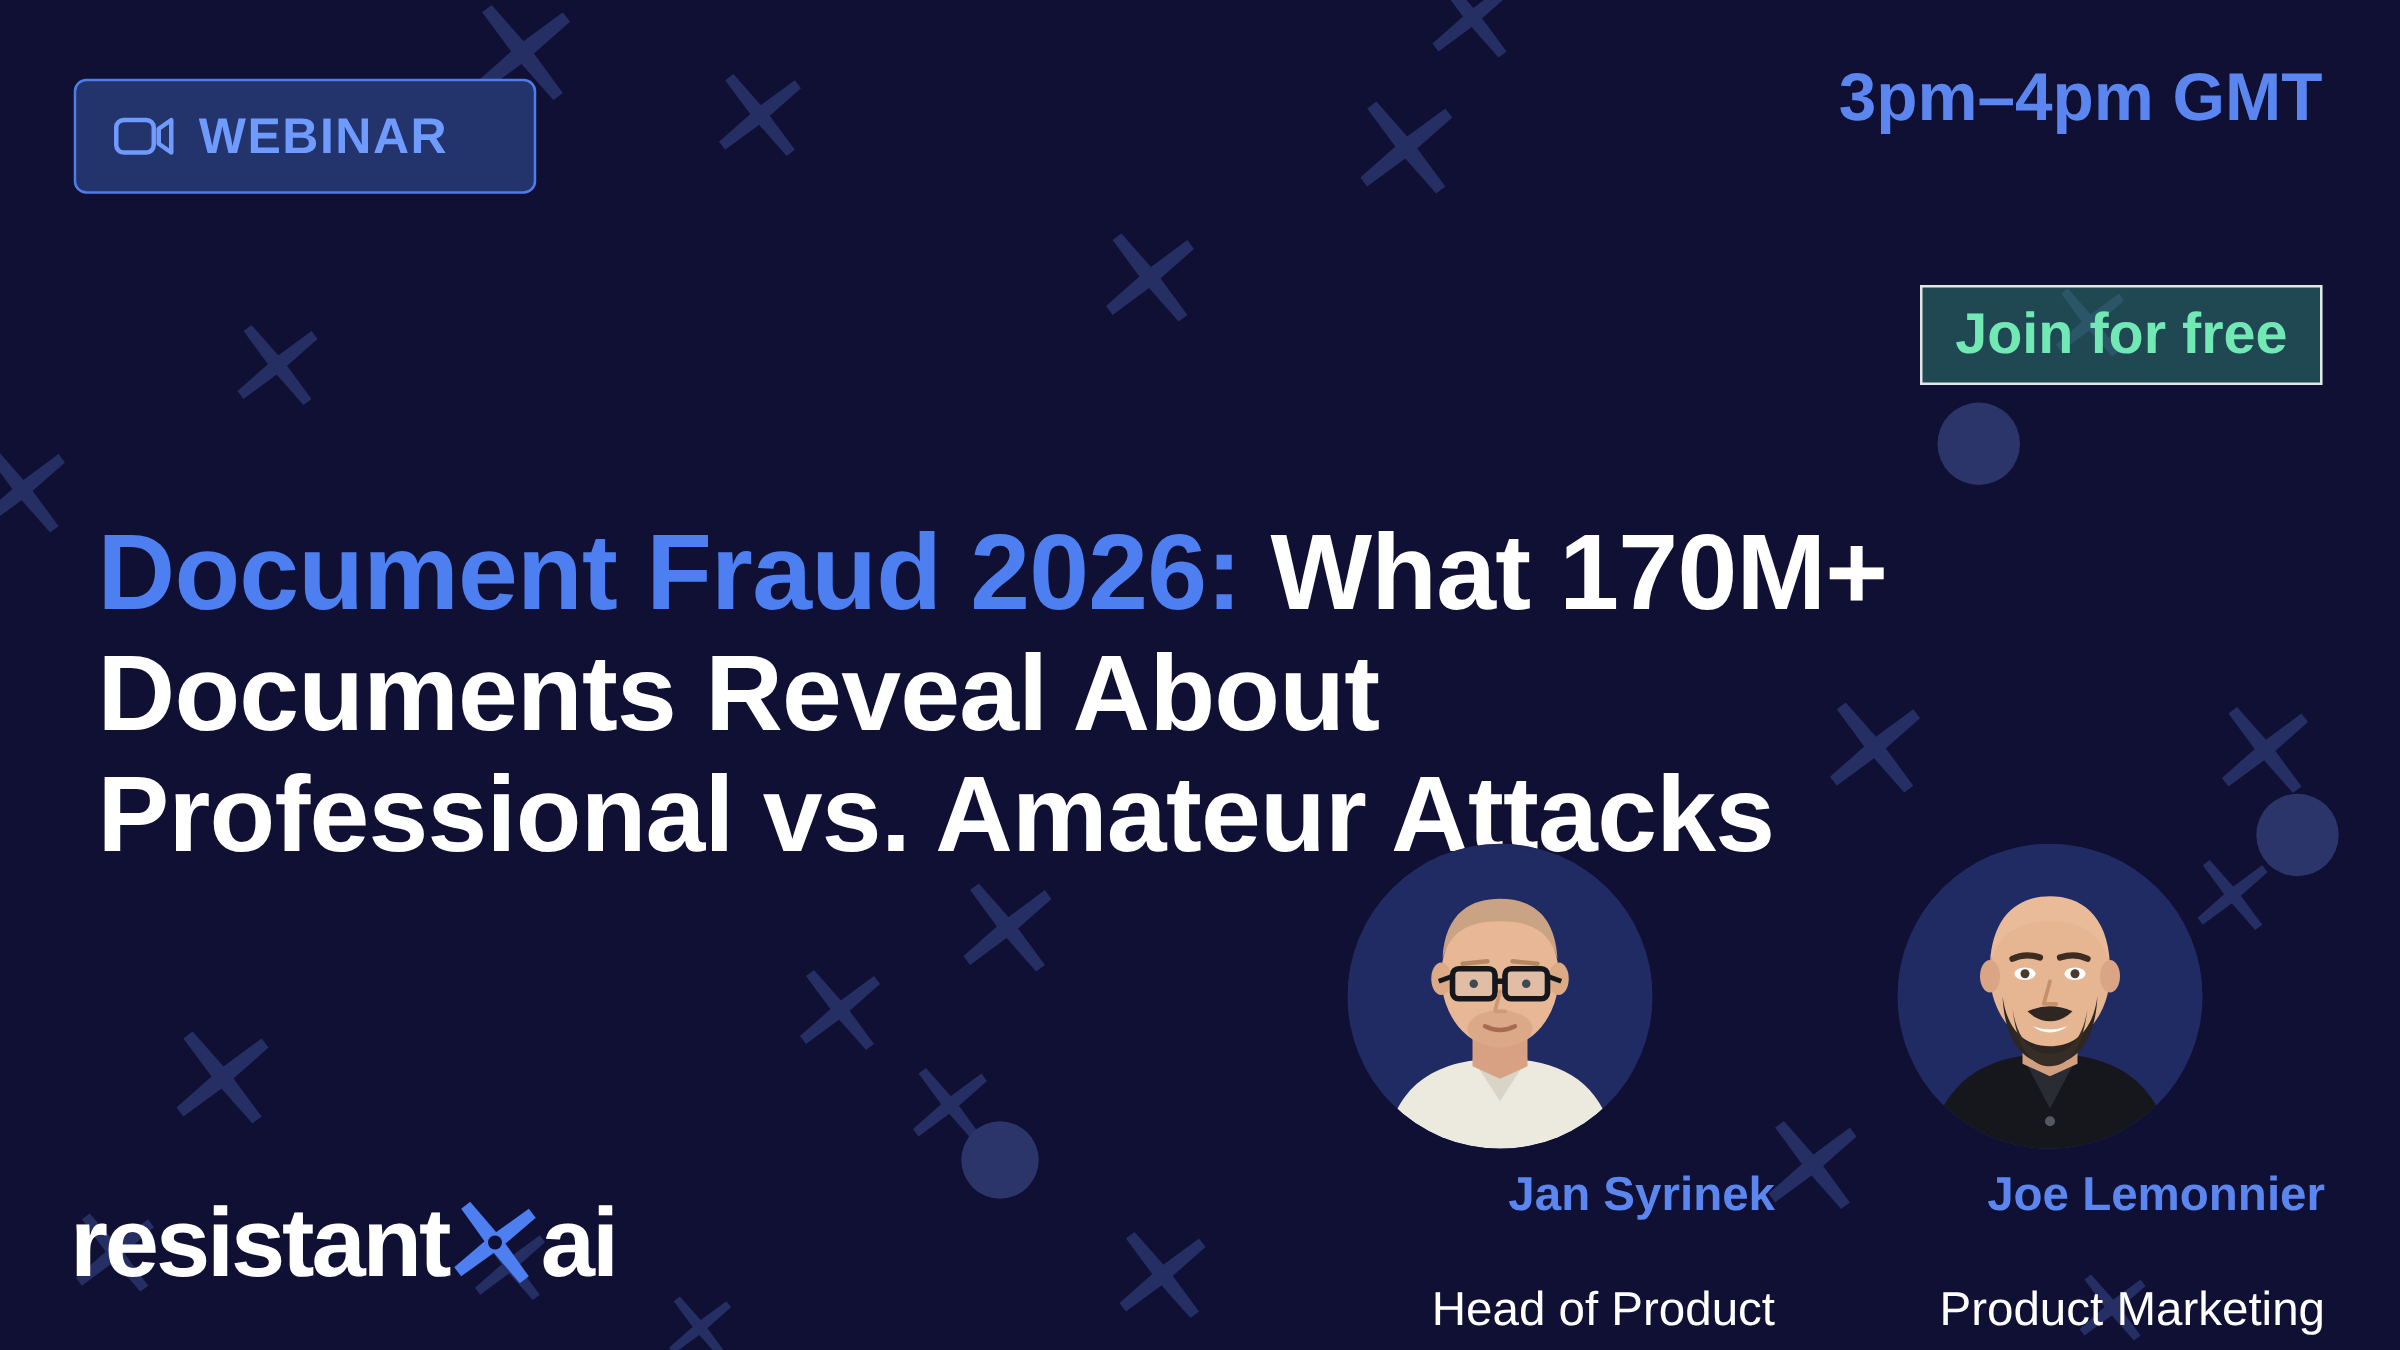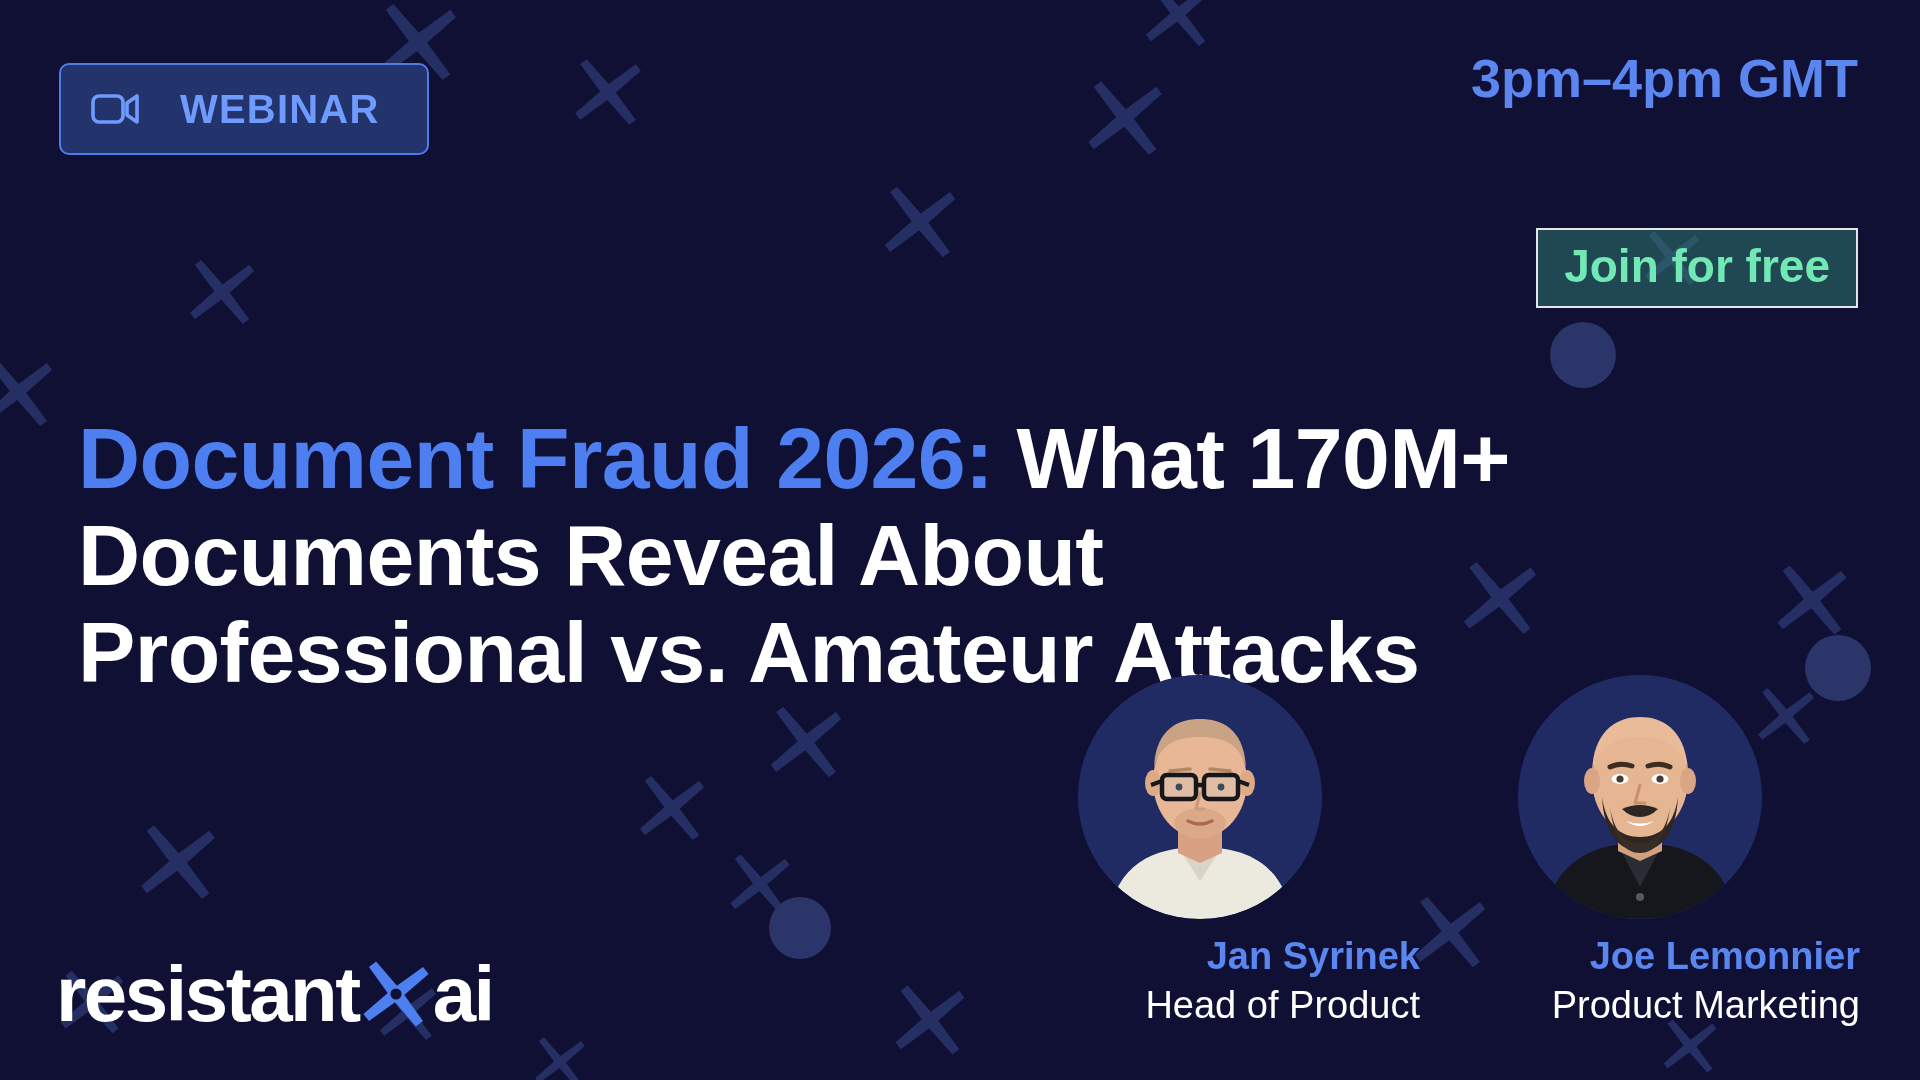--- a/index.html
+++ b/index.html
@@ -31,21 +31,21 @@
     left: 59px;
     top: 63px;
     width: 370px;
     height: 92px;
     box-sizing: border-box;
     border: 2px solid #4f7ce8;
     border-radius: 10px;
     background: #23336b;
     display: flex;
     align-items: center;
-    gap: 39px;
+    gap: 18px;
     padding: 0 30px;
     z-index: 4;
   }
   #webinar-badge .badge-label {
     color: #6f9bff;
     font-size: 40px;
     font-weight: bold;
     letter-spacing: 1.2px;
     line-height: 1;
   }
@@ -129,20 +129,21 @@
     color: #5b86f0;
     font-size: 38px;
     font-weight: bold;
     line-height: 1.25;
   }
   .speaker-role {
     color: #ffffff;
     font-size: 38px;
     font-weight: normal;
     line-height: 1.3;
+    margin-top: 43px;
   }
 
   
   #brand-logo {
     position: absolute;
     left: 56px;
     top: 955px;
     z-index: 3;
     display: flex;
     align-items: flex-end;

